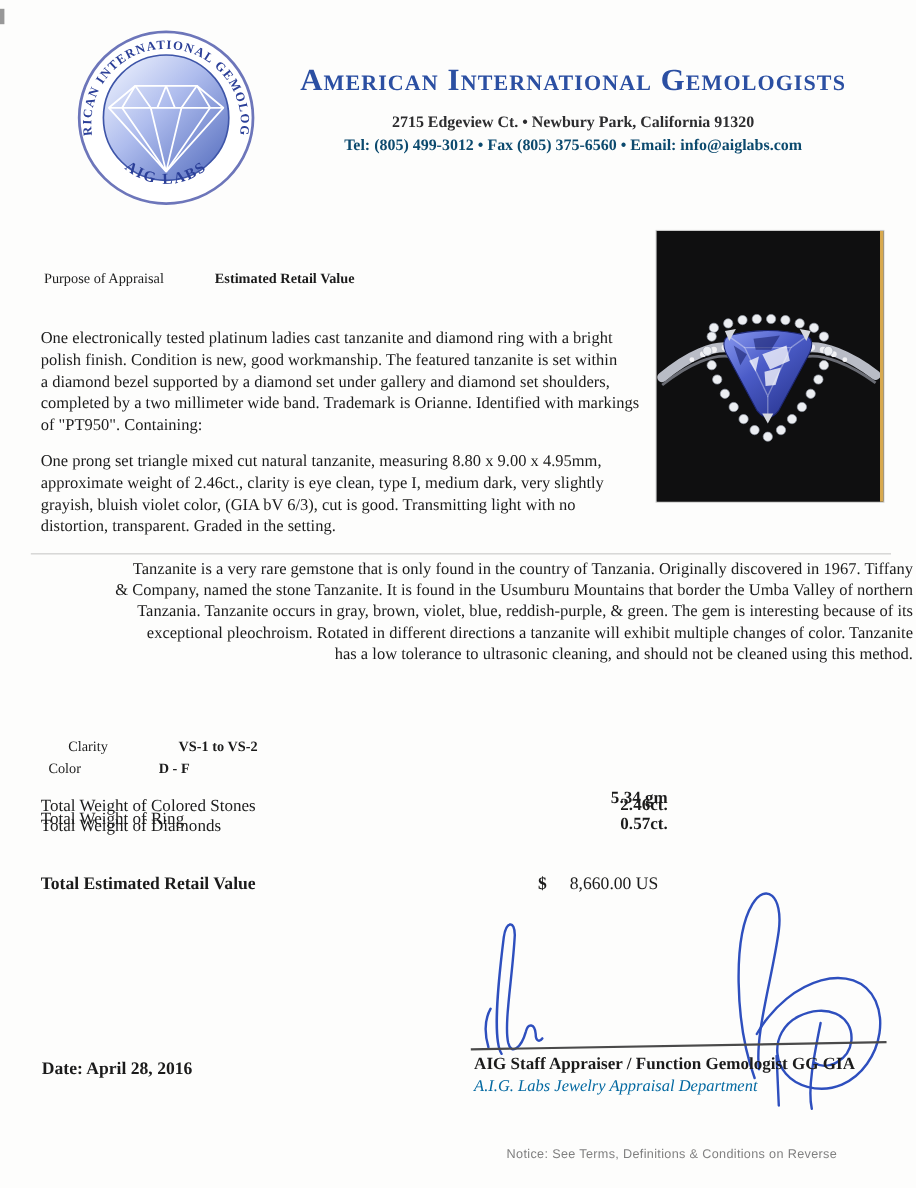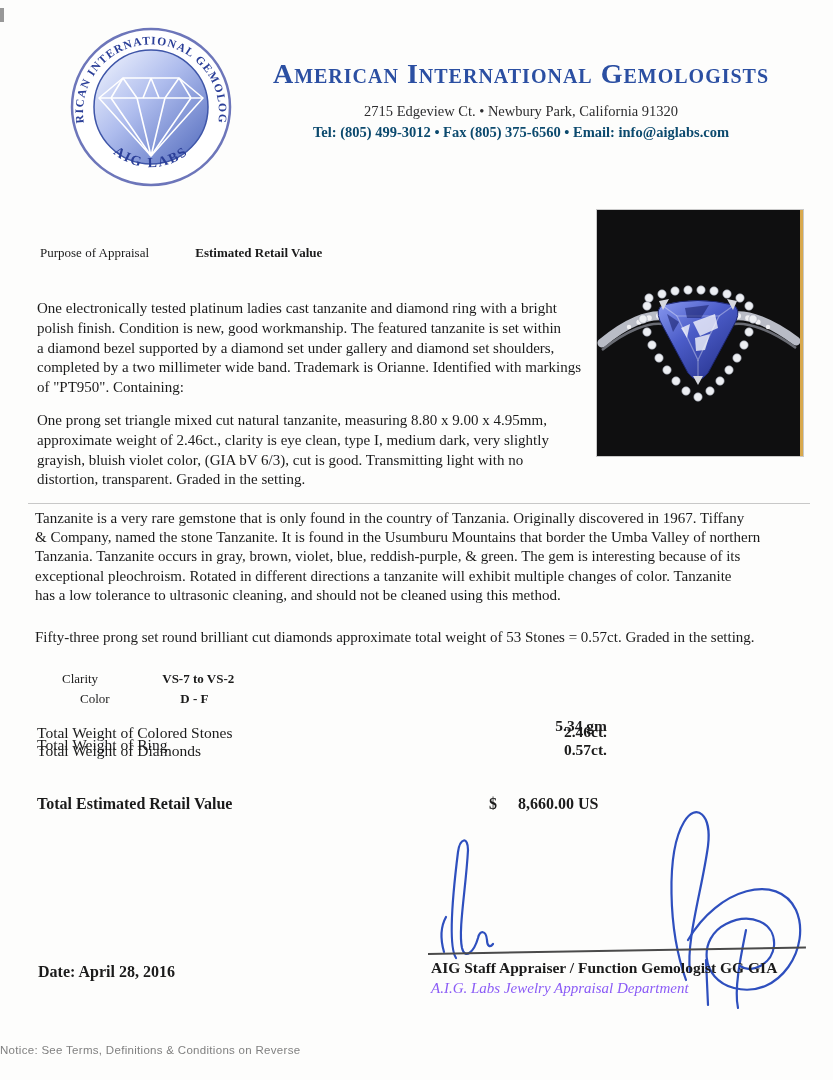--- a/index.html
+++ b/index.html
@@ -11,50 +11,50 @@
   .scan-mark{position:absolute;left:0;top:8px;width:4px;height:14px;background:#555;opacity:.6;}
 
   
   .logo{position:absolute;left:60px;top:26px;width:182px;height:162px;}
   .header-text{position:absolute;left:238px;top:58px;width:566px;text-align:center;}
   .org-title{
     font-variant:small-caps;font-weight:bold;font-size:28px;letter-spacing:1px;
     color:#2b4fa2;white-space:nowrap;
   }
   .report-title{font-size:22px;font-weight:bold;color:#39393b;letter-spacing:.4px;margin-top:2px;white-space:nowrap;}
-  .addr{margin-top:13px;font-size:14.5px;font-weight:normal;color:#2d2d2f;white-space:nowrap;}
+  .addr{margin-top:13px;font-size:14.5px;font-weight:bold;color:#2d2d2f;white-space:nowrap;}
   .contact{margin-top:4px;font-size:14.5px;font-weight:bold;color:#0c4a6e;white-space:nowrap;}
 
   
   .photo{position:absolute;left:597px;top:210px;width:203px;height:246px;background:#0e0e0e;
          border-right:3px solid #d8a94e;box-shadow:0 0 0 1px #c9c9c9;}
   .photo svg{display:block;}
 
   
   .kvrow{position:absolute;font-size:13px;line-height:20px;}
   .kvrow .k{display:inline-block;}
   .kvrow .v{font-weight:bold;}
   .para{position:absolute;font-size:15px;line-height:19.8px;white-space:pre-line;}
   .sep{position:absolute;left:28px;top:503px;width:782px;height:1px;background:#c8c8c8;}
 
   .tot-label{position:absolute;left:37px;font-size:15.5px;}
   .tot-value{position:absolute;left:455px;width:152px;text-align:right;font-weight:bold;font-size:15.5px;}
   .grand{font-weight:bold;font-size:16px;}
   .grand-cur{position:absolute;left:489px;top:795px;font-weight:bold;font-size:16px;}
-  .grand-val{position:absolute;left:518px;top:795px;font-weight:bold;font-size:16px;}
+  .grand-val{position:absolute;left:518px;top:795px;font-weight:normal;font-size:16px;}
 
   
   .sig-svg{position:absolute;left:0;top:0;width:833px;height:1080px;pointer-events:none;}
   .sig-line{position:absolute;left:428px;top:953px;width:378px;height:2px;background:#4a4a4a;
             transform:rotate(-1deg);transform-origin:left center;}
   .date-line{position:absolute;left:38px;top:963px;font-weight:bold;font-size:16px;}
   .appraiser{position:absolute;left:431px;top:959px;font-weight:bold;font-size:15.5px;white-space:nowrap;}
-  .dept{position:absolute;left:431px;top:980px;font-style:italic;font-size:15px;color:#8b5cf6;white-space:nowrap;}
-
-  .notice{position:absolute;left:0;top:1044px;width:761px;text-align:left;
+  .dept{position:absolute;left:431px;top:980px;font-style:italic;font-size:15px;color:#0369a1;white-space:nowrap;}
+
+  .notice{position:absolute;left:0;top:1044px;width:761px;text-align:right;
           font-family:"Liberation Sans", sans-serif;font-size:11.5px;color:#808080;letter-spacing:.3px;}
 </style>
 </head>
 <body>
 
 <div class="page">
 
   <div class="scan-mark"></div>
 
   <div class="logo">
@@ -186,33 +186,32 @@
 completed by a two millimeter wide band.  Trademark is Orianne.  Identified with markings
 of "PT950".  Containing:</div>
 
   <div class="para" style="left:37px;top:411px;width:600px;">One prong set triangle mixed cut natural tanzanite, measuring 8.80 x 9.00 x 4.95mm,
 approximate weight of 2.46ct., clarity is eye clean, type I, medium dark, very slightly
 grayish, bluish violet color, (GIA bV 6/3), cut is good.    Transmitting light with no
 distortion, transparent. Graded in the setting.</div>
 
   <div class="sep"></div>
 
-  <div class="para" style="left:35px;top:509px;width:795px;line-height:19.2px;">Tanzanite is a very rare gemstone that is only found in the country of Tanzania. Originally discovered in 1967. Tiffany
+  <div class="para" style="left:35px;top:509px;width:795px;line-height:19.2px;text-align:right;">Tanzanite is a very rare gemstone that is only found in the country of Tanzania. Originally discovered in 1967. Tiffany
 &amp; Company, named the stone Tanzanite. It is found in the Usumburu Mountains that border the Umba Valley of northern
 Tanzania. Tanzanite occurs in gray, brown, violet, blue, reddish-purple, &amp; green. The gem is interesting because of its
 exceptional pleochroism. Rotated in different directions a tanzanite will exhibit multiple changes of color. Tanzanite
 has a low tolerance to ultrasonic cleaning, and should not be cleaned using this method.</div>
 
-  <div class="para" style="left:35px;top:628px;width:795px;">Fifty-three prong set round brilliant cut diamonds approximate total weight of 53 Stones = 0.57ct.  Graded in the setting.</div>
 
   <div class="kvrow" style="left:62px;top:669px;">
     <span class="k" style="width:97px;">Clarity</span>
-    <span class="v">VS-7 to VS-2</span>
-  </div>
-  <div class="kvrow" style="left:80px;top:689px;">
+    <span class="v">VS-1 to VS-2</span>
+  </div>
+  <div class="kvrow" style="left:44px;top:689px;">
     <span class="k" style="width:97px;">Color</span>
     <span class="v">D - F</span>
   </div>
 
   <div class="tot-label" style="top:724px;">Total Weight of Colored Stones</div>
   <div class="tot-value" style="top:723px;">2.46ct.</div>
 
   <div class="tot-label" style="top:742px;">Total Weight of Diamonds</div>
   <div class="tot-value" style="top:741px;">0.57ct.</div>
 

